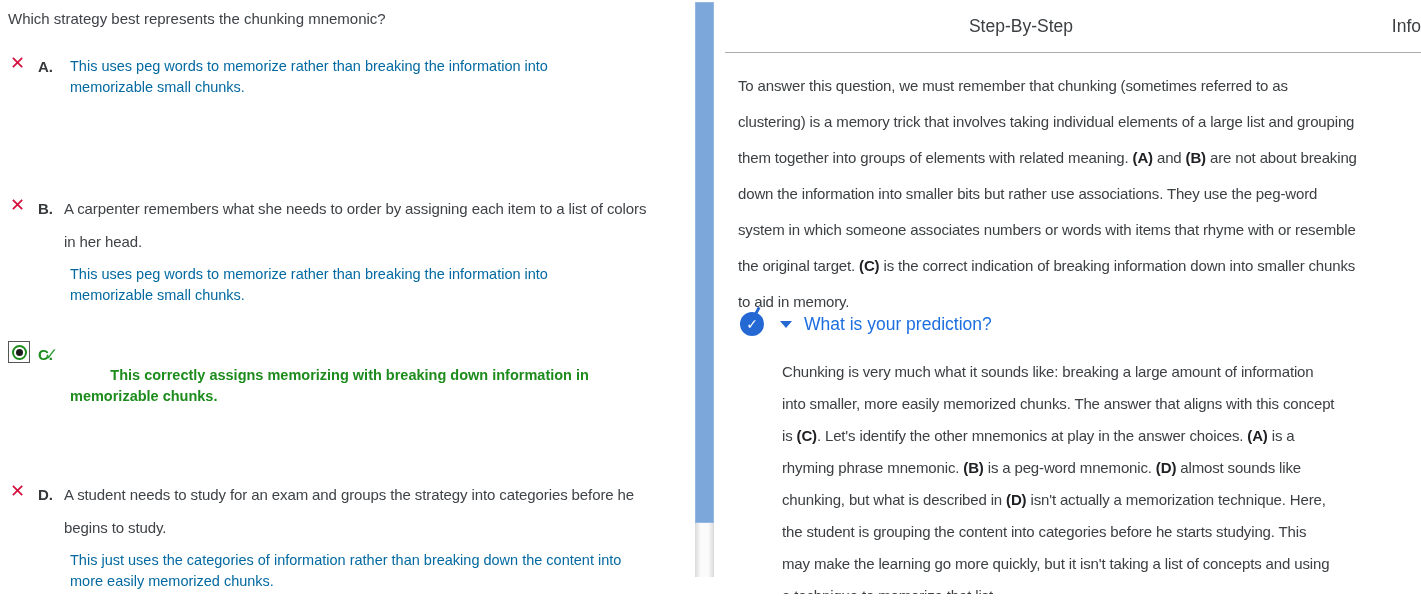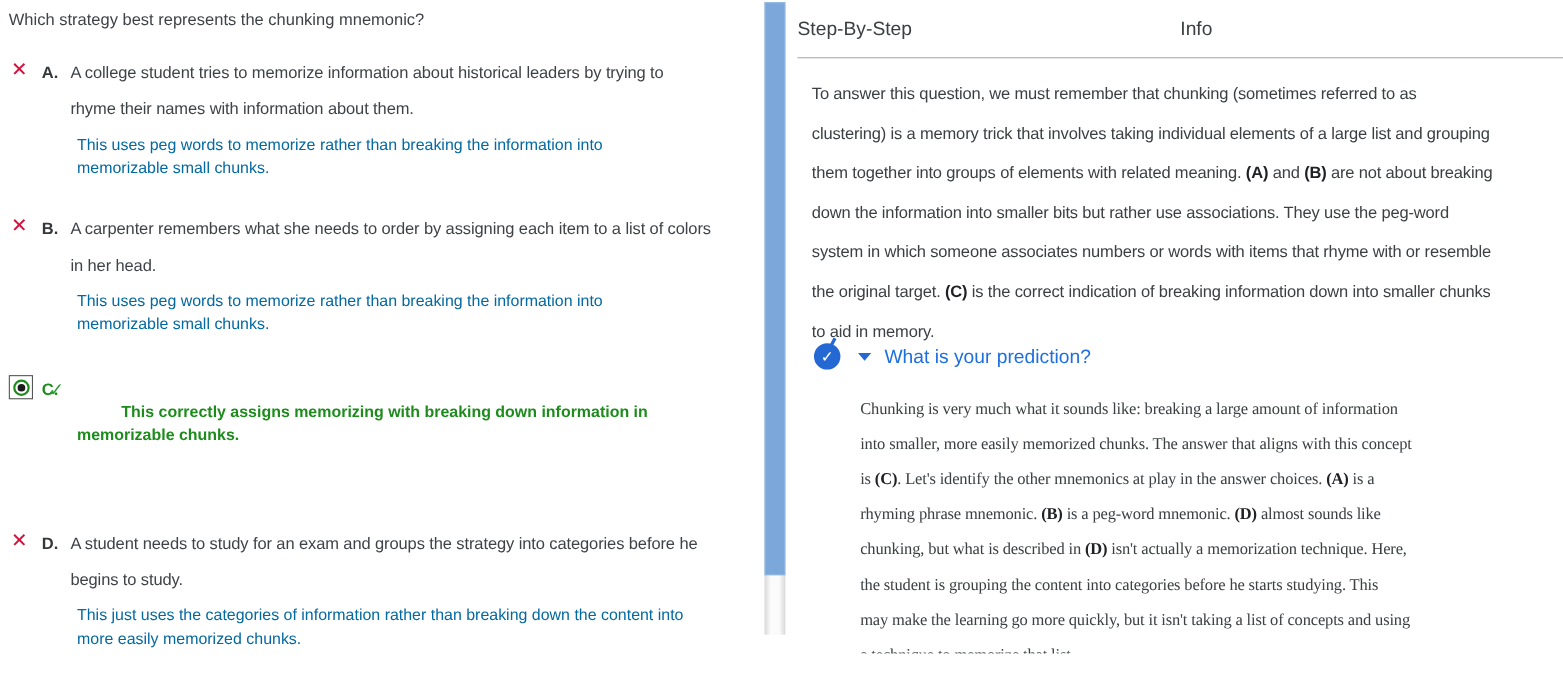--- a/index.html
+++ b/index.html
@@ -34,57 +34,55 @@
 
   
   .scroll-track { position:absolute; left:695px; top:2px; width:19px; height:575px;
     background:linear-gradient(90deg,#d9d9d9,#fbfbfb 30%,#fbfbfb 70%,#d9d9d9); }
   .scroll-thumb { position:absolute; left:0; top:0; width:19px; height:521px;
     background:#7ba7db; box-shadow:inset 0 0 0 1px #94b8e2; }
 
   
   .tab-bar { position:absolute; left:725px; top:0; width:696px; height:53px;
     border-bottom:1px solid #aaadb0; display:flex; }
-  .tab { flex:1 1 0; text-align:left; padding-top:16px; font-size:17.5px;
+  .tab { flex:1 1 0; text-align:right; padding-top:16px; font-size:17.5px;
     color:#3c4043; position:relative; cursor:pointer; }
   .tab.active { font-weight:bold; color:#111; }
   .tab-underline { position:absolute; left:0; bottom:-3px; width:100%; height:5px; background:#1564cf; }
 
   .summary-body { position:absolute; left:738px; top:68px; font-size:15px; line-height:36px;
     letter-spacing:-0.15px; white-space:pre; color:#3c4043; }
   .summary-body b, .prediction-para b { color:#202124; }
 
   .prediction-head { position:absolute; left:740px; top:312px; display:flex; align-items:center; }
   .pred-icon { position:relative; width:24px; height:24px; border-radius:50%; background:#2468d4;
     color:#fff; font-size:14px; font-weight:bold; display:flex; align-items:center; justify-content:center; }
   .pred-icon::after { content:""; position:absolute; top:-5px; right:5px; width:3px; height:7px;
     background:#2468d4; transform:rotate(28deg); }
   .caret-down { width:0; height:0; border-left:6px solid transparent; border-right:6px solid transparent;
     border-top:7px solid #2468d4; margin-left:16px; cursor:pointer; }
   .pred-title { margin-left:12px; font-size:17.5px; color:#1d6fe0; cursor:pointer; }
 
   .prediction-para { position:absolute; left:782px; top:356px; font-size:15px; line-height:32px;
-    letter-spacing:-0.15px; white-space:pre; color:#3c4043;font-family:Liberation Serif, serif; }
+    letter-spacing:-0.15px; white-space:pre; color:#3c4043; }
 </style>
 </head>
 <body>
 
 <div class="app">
 
   <div class="left-panel">
     <div class="question">Which strategy best represents the chunking mnemonic?</div>
 
     <div class="choice" style="top:50px">
       <div class="mark-col">
         <span class="x-glyph">✕</span>
       </div>
       <div class="letter-col">A.</div>
       <div class="choice-body">
-        <div class="choice-text">A college student tries to memorize information about historical leaders by trying to
-rhyme their names with information about them.</div>
         <div class="choice-expl">This uses peg words to memorize rather than breaking the information into
 memorizable small chunks.</div>
       </div>
     </div>
 
     <div class="choice" style="top:192px">
       <div class="mark-col">
         <span class="x-glyph">✕</span>
       </div>
       <div class="letter-col">B.</div>

